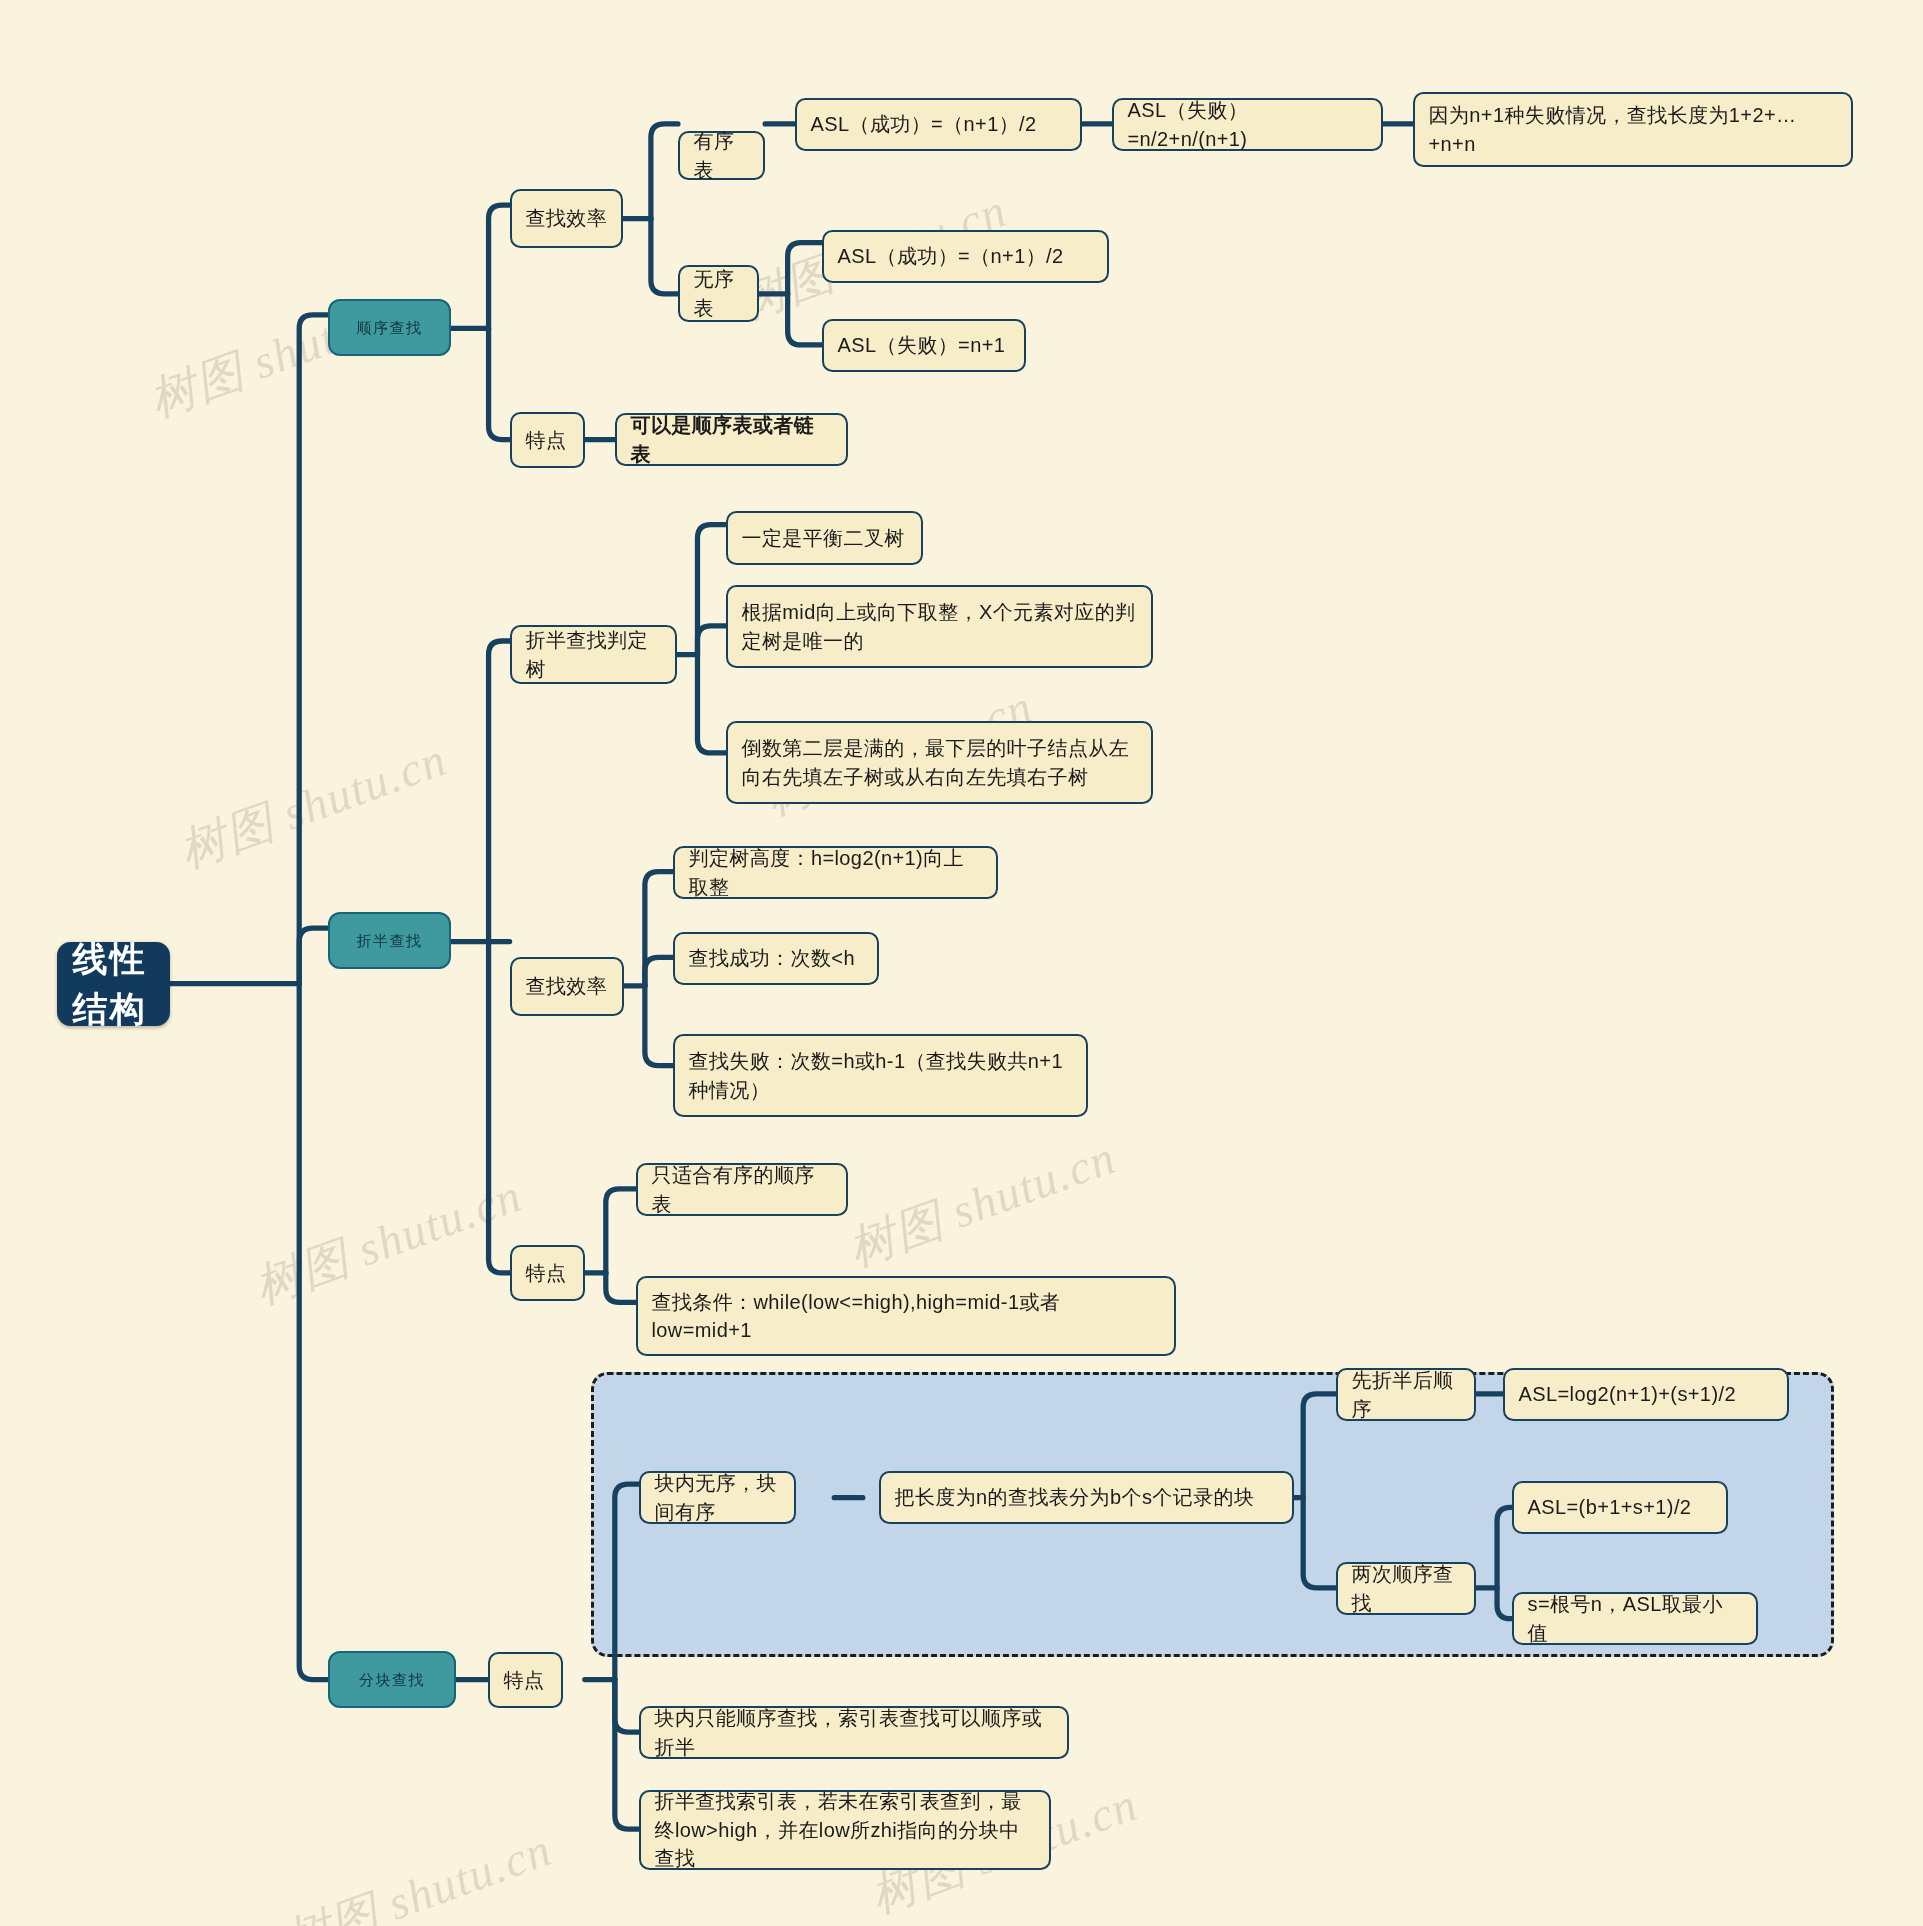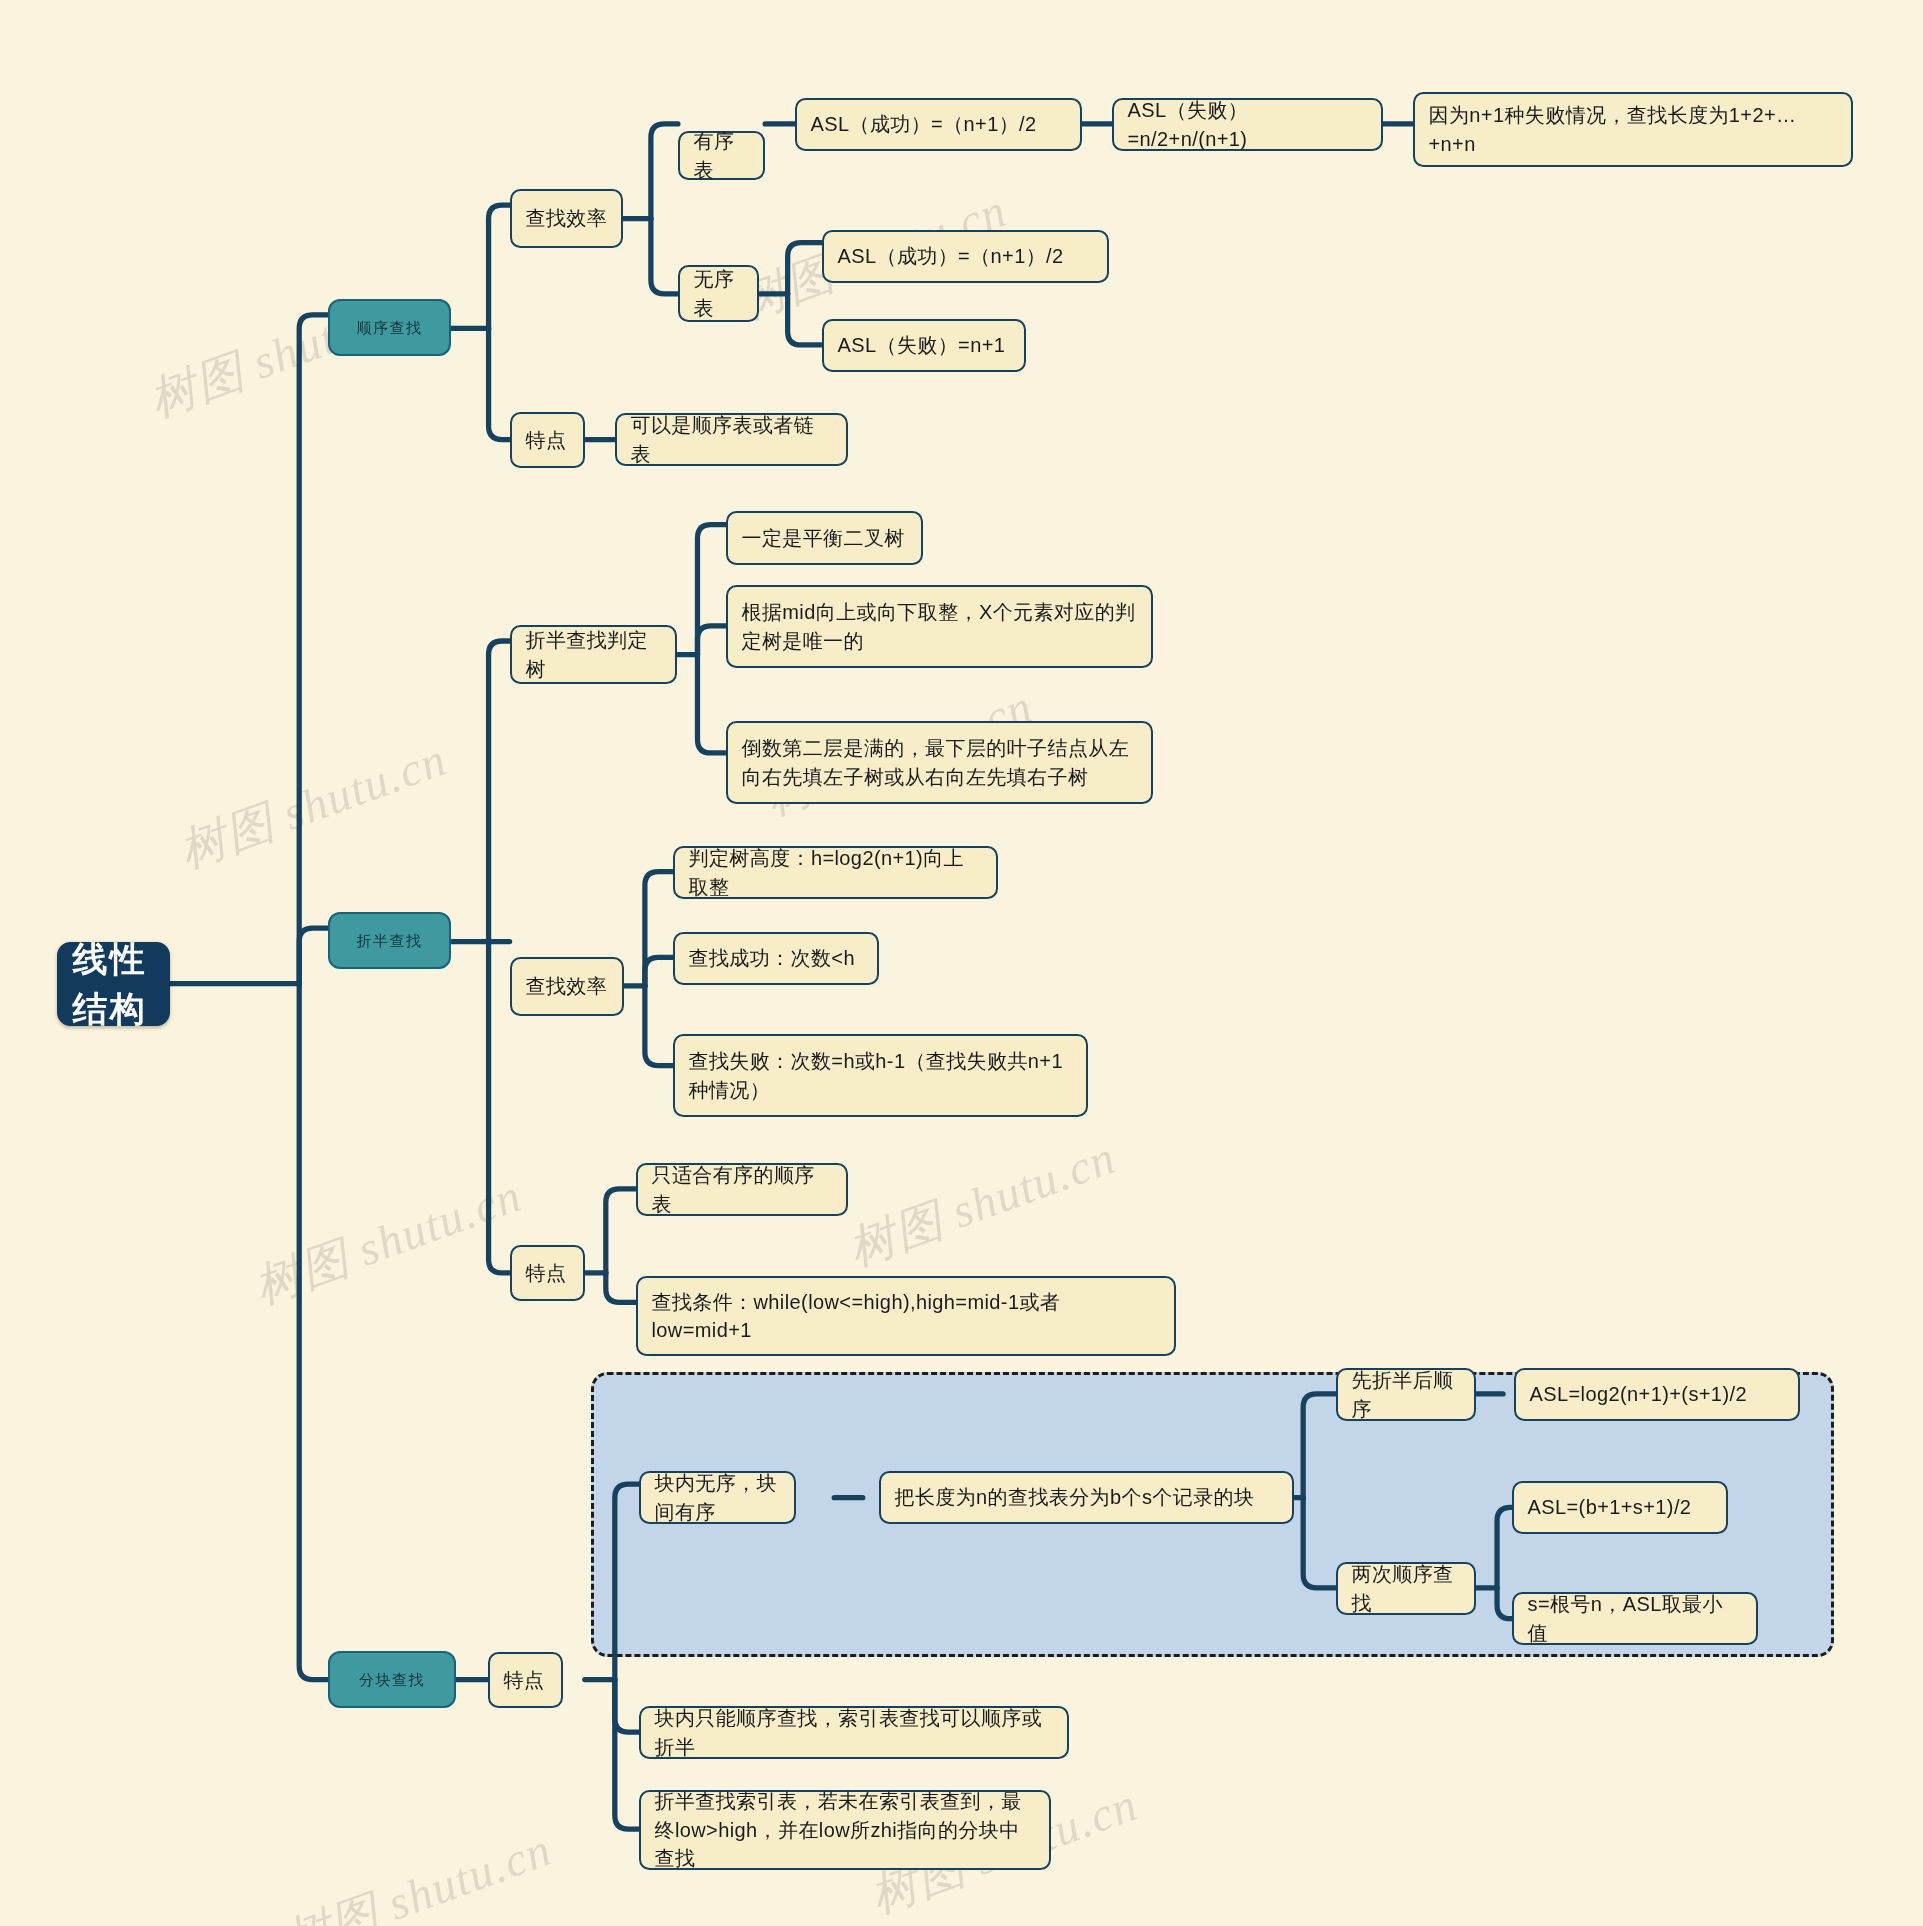--- a/index.html
+++ b/index.html
@@ -150,21 +150,21 @@
   <div class="node" style="left:1413px;top:92px;width:440px;height:75px;">因为n+1种失败情况，查找长度为1+2+…+n+n</div>
 
   <div class="node" style="left:678px;top:265px;width:81px;height:57px;">无序表</div>
 
   <div class="node" style="left:822px;top:230px;width:287px;height:53px;">ASL（成功）=（n+1）/2</div>
 
   <div class="node" style="left:822px;top:319px;width:204px;height:53px;">ASL（失败）=n+1</div>
 
   <div class="node" style="left:510px;top:412px;width:75px;height:56px;">特点</div>
 
-  <div class="node" style="left:615px;top:413px;width:233px;height:53px;">可以是顺序表或者链表</div>
+  <div class="node" style="left:615px;top:413px;width:233px;height:53px;font-weight:bold;">可以是顺序表或者链表</div>
 
   <div class="node branch" style="left:328px;top:912px;width:123px;height:57px;">折半查找</div>
 
   <div class="node" style="left:510px;top:625px;width:167px;height:59px;">折半查找判定树</div>
 
   <div class="node" style="left:726px;top:511px;width:197px;height:54px;">一定是平衡二叉树</div>
 
   <div class="node" style="left:726px;top:585px;width:427px;height:83px;">根据mid向上或向下取整，X个元素对应的判定树是唯一的</div>
 
   <div class="node" style="left:726px;top:721px;width:427px;height:83px;">倒数第二层是满的，最下层的叶子结点从左向右先填左子树或从右向左先填右子树</div>
@@ -186,21 +186,21 @@
   <div class="node branch" style="left:328px;top:1651px;width:128px;height:57px;">分块查找</div>
 
   <div class="node" style="left:488px;top:1652px;width:75px;height:56px;">特点</div>
 
   <div class="node" style="left:639px;top:1471px;width:157px;height:53px;">块内无序，块间有序</div>
 
   <div class="node" style="left:863px;top:1471px;width:415px;height:53px;margin-left:16px;">把长度为n的查找表分为b个s个记录的块</div>
 
   <div class="node" style="left:1336px;top:1368px;width:140px;height:53px;">先折半后顺序</div>
 
-  <div class="node" style="left:1503px;top:1368px;width:286px;height:53px;margin-left:11px;">ASL=log2(n+1)+(s+1)/2</div>
+  <div class="node" style="left:1503px;top:1368px;width:286px;height:53px;">ASL=log2(n+1)+(s+1)/2</div>
 
   <div class="node" style="left:1336px;top:1562px;width:140px;height:53px;">两次顺序查找</div>
 
   <div class="node" style="left:1512px;top:1481px;width:216px;height:53px;">ASL=(b+1+s+1)/2</div>
 
   <div class="node" style="left:1512px;top:1592px;width:246px;height:53px;">s=根号n，ASL取最小值</div>
 
   <div class="node" style="left:639px;top:1706px;width:430px;height:53px;">块内只能顺序查找，索引表查找可以顺序或折半</div>
 
   <div class="node" style="left:639px;top:1790px;width:412px;height:80px;">折半查找索引表，若未在索引表查到，最终low&gt;high，并在low所zhi指向的分块中查找</div>

